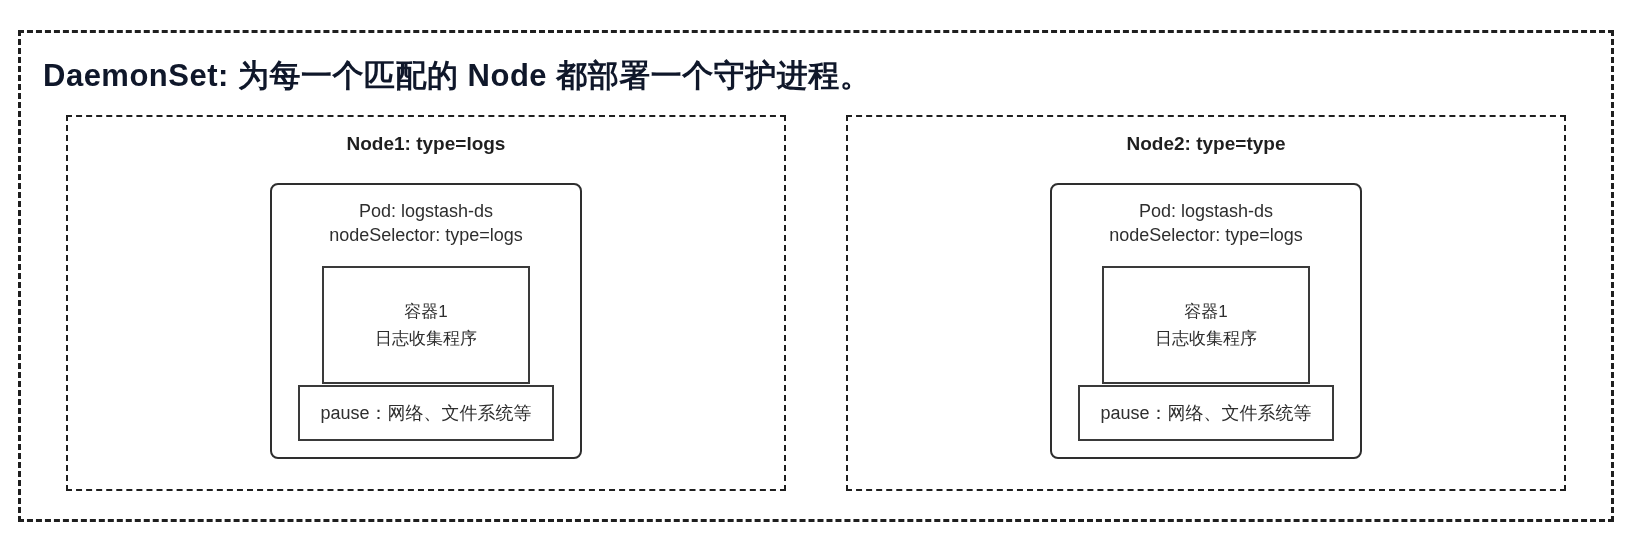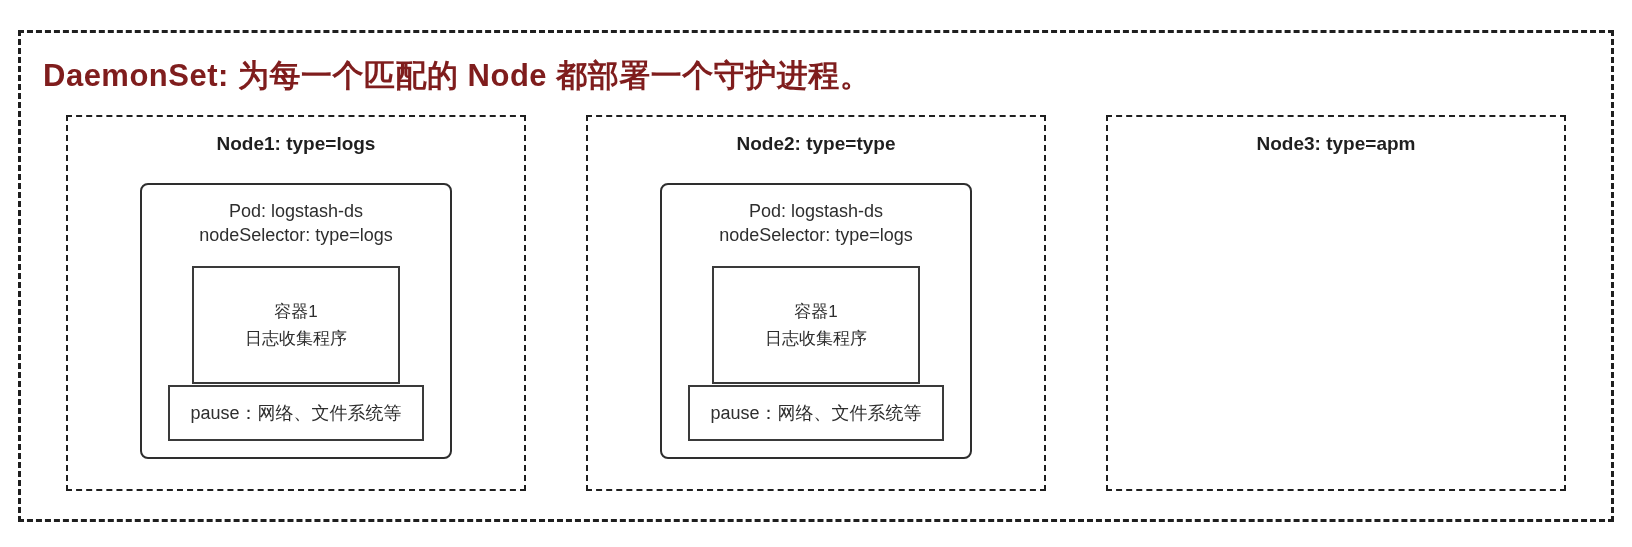--- a/index.html
+++ b/index.html
@@ -15,21 +15,21 @@
     left: 18px;
     top: 30px;
     width: 1596px;
     height: 492px;
     border: 3px dashed #1f1f1f;
     background: #ffffff;
   }
   .main-title {
     font-size: 31px;
     font-weight: bold;
-    color: #7f1d1d;
+    color: #0f172a;
     padding: 22px 0 0 22px;
     letter-spacing: 0.5px;
   }
   .nodes-row {
     position: absolute;
     left: 45px;
     right: 45px;
     top: 82px;
     bottom: 28px;
     display: flex;
@@ -133,18 +133,15 @@
         <div class="container-box">
           <div class="container-line">容器1</div>
           <div class="container-line">日志收集程序</div>
         </div>
         <div class="pause-box">
           <div class="pause-label">pause：网络、文件系统等</div>
         </div>
       </div>
     </div>
 
-    <div class="node-box">
-      <div class="node-title">Node3: type=apm</div>
-    </div>
 
   </div>
 </div>
 
 </body></html>

